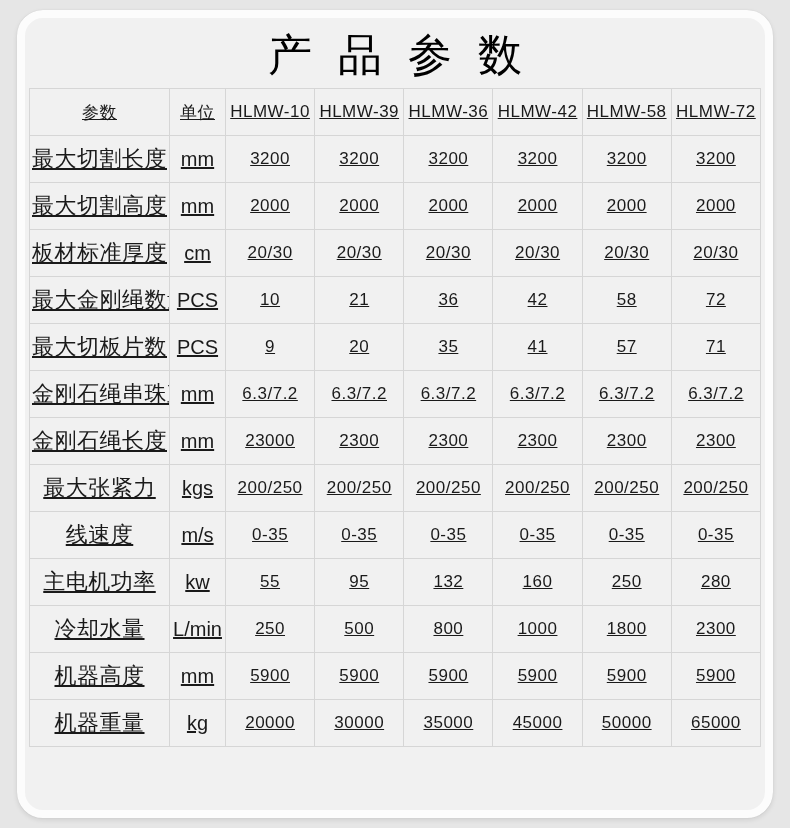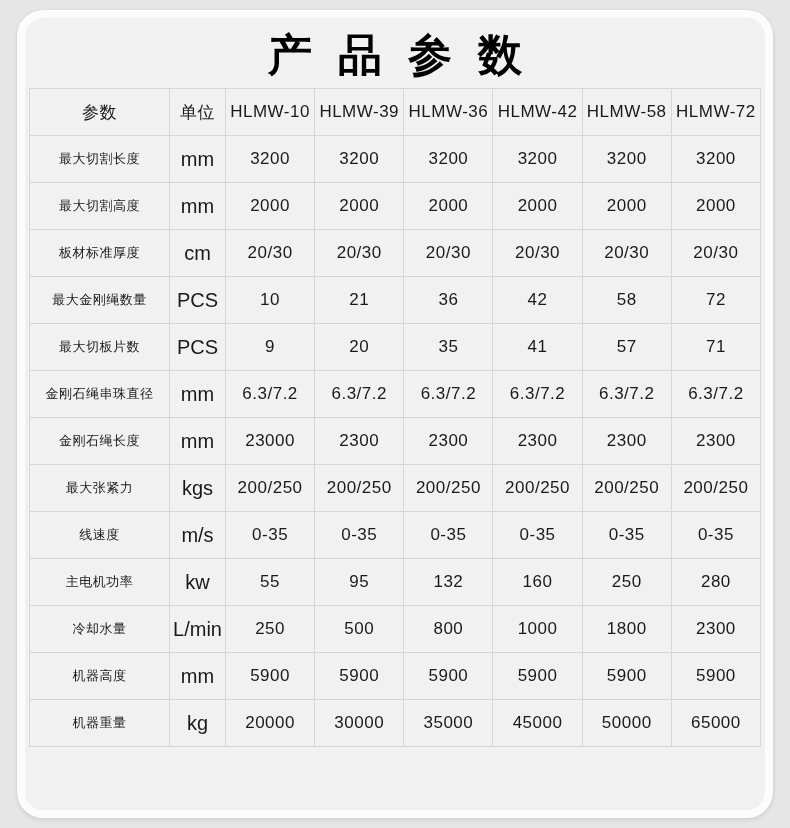--- a/index.html
+++ b/index.html
@@ -29,48 +29,49 @@
     border: 8px solid var(--card-rim);
     border-radius: 26px;
     box-shadow: 0 2px 5px rgba(0,0,0,0.10), 0 0 1px rgba(0,0,0,0.15);
     overflow: hidden;
   }
   .title {
     height: 70px;
     line-height: 74px;
     text-align: center;
     font-size: 44px;
-    font-weight: 700;
+    font-weight: 400;
     letter-spacing: 26px;
     text-indent: 26px; 
     color: #000;
   }
   table.spec {
     width: 732px;
     margin: 0 auto;
     border-collapse: collapse;
     table-layout: fixed;
+    text-decoration: underline;
   }
   table.spec col.c-param { width: 140px; }
   table.spec col.c-unit  { width: 56px;  }
   table.spec th, table.spec td {
     border: 1px solid var(--grid-line);
     background: var(--card-fill);
     height: 47px;
     text-align: center;
     vertical-align: middle;
     font-size: 17px;
     font-weight: normal;
     padding: 0 2px;
     letter-spacing: 0.5px;
     white-space: nowrap;
     overflow: hidden;
   }
   table.spec td.unit { font-size: 20px; letter-spacing: 0; }
-  table.spec td.param { font-size: 13px; }
+  table.spec td.param { font-size: 22px; }
 </style>
 </head>
 <body>
 
 <div class="card">
   <div class="title">产品参数</div>
 
   <table class="spec">
     <colgroup>
       <col class="c-param">

